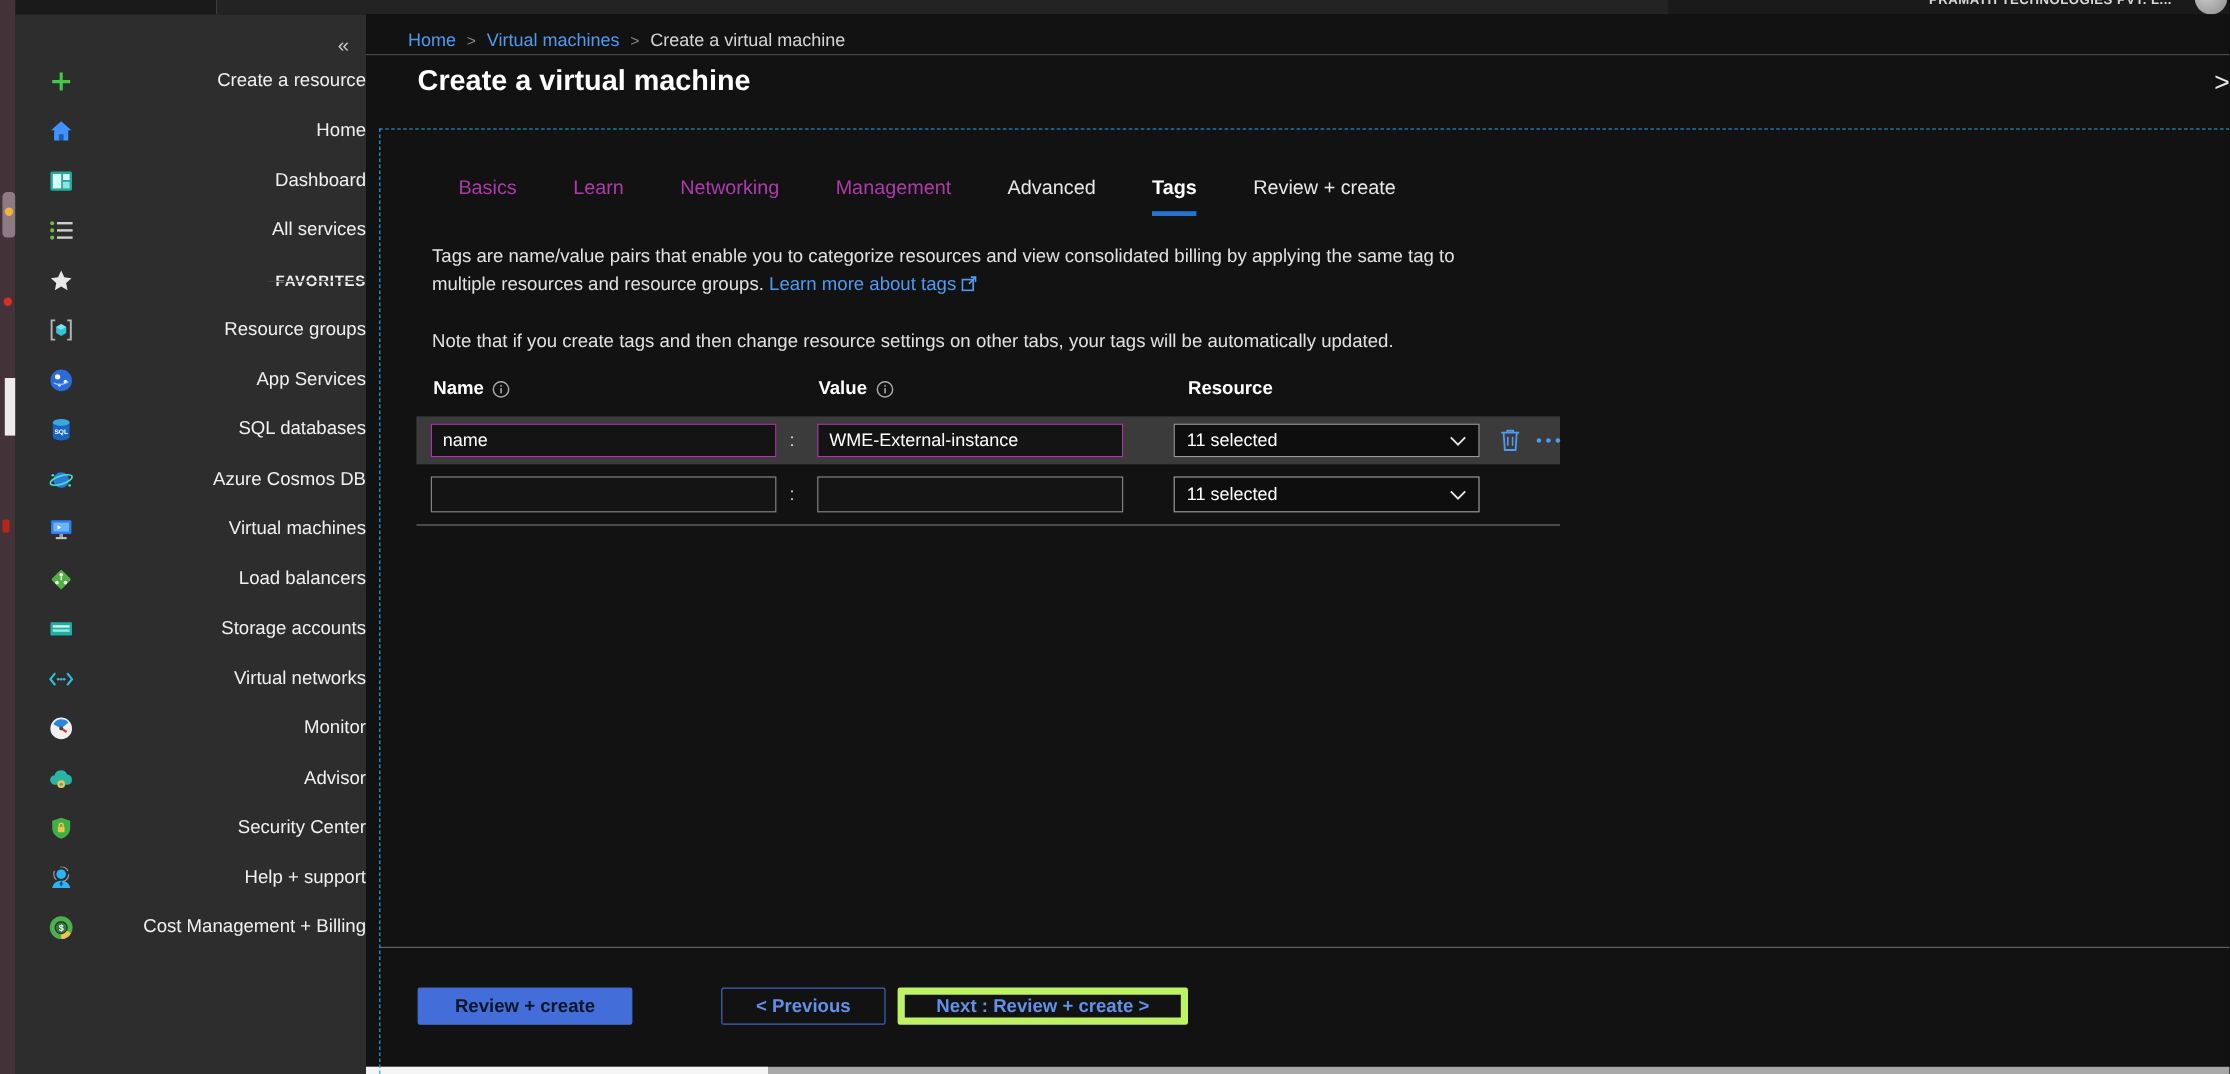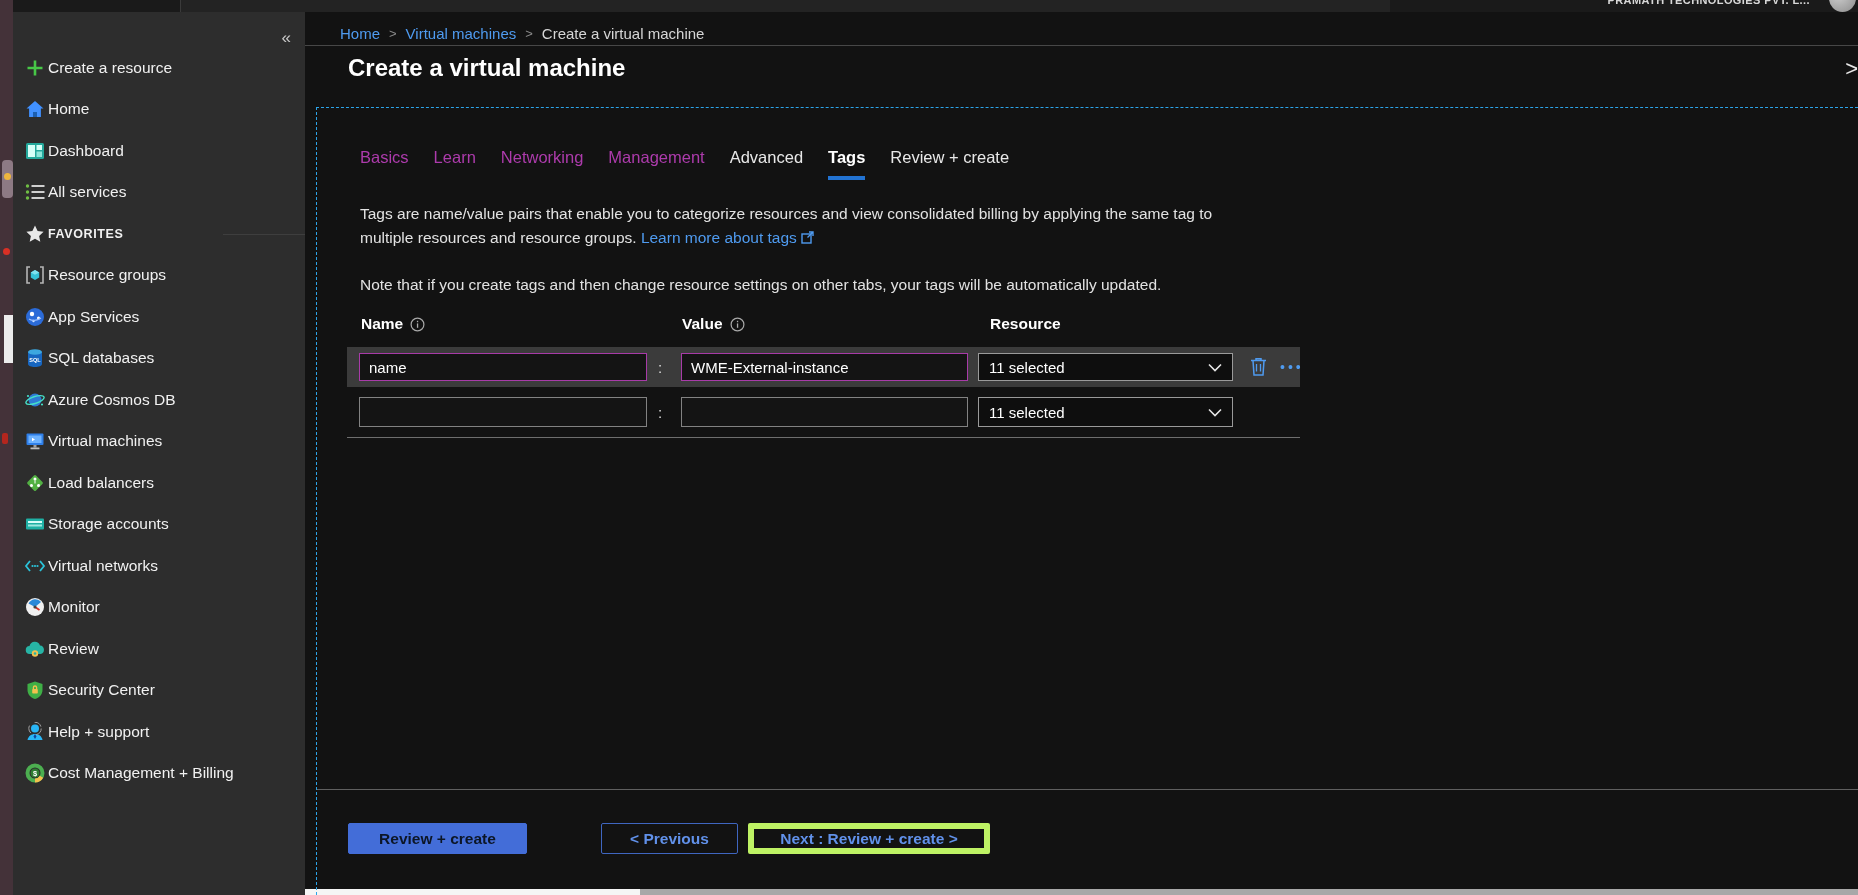--- a/index.html
+++ b/index.html
@@ -18,59 +18,59 @@
   #topbar { position:absolute; left:13px; top:0; width:1845px; height:12px; background:#1a1a1a; overflow:hidden; }
   #topbar .lighter { position:absolute; left:167px; top:0; width:1210px; height:12px; background:#232323; border-left:1px solid #3a3a3a; }
   #tenant { position:absolute; right:48px; top:-6px; color:#d8d8d8; font-size:11px; font-weight:bold; letter-spacing:.4px; white-space:nowrap; }
   #avatar { position:absolute; right:2px; top:-15px; width:27px; height:27px; border-radius:50%;
             background:radial-gradient(circle at 35% 35%, #cfcfcf, #8a8a8a); }
 
   
   #sidebar { position:absolute; left:13px; top:12px; width:292px; height:883px; background:#2d2d2d; overflow:hidden; }
   #collapse { position:absolute; top:16px; right:14px; color:#c9c9c9; font-size:17px; cursor:pointer; }
   #nav { position:absolute; top:35px; left:0; right:0; }
-  .nav-item { height:41.5px; display:flex; align-items:center; padding-left:11px; gap:2px; color:#f1f1f1; font-size:15.5px; cursor:pointer; }
+  .nav-item { height:41.5px; display:flex; align-items:center; padding-left:27px; gap:22px; color:#f1f1f1; font-size:15.5px; cursor:pointer;justify-content:space-between; }
   .nav-item .ic { width:22px; height:22px; flex:0 0 22px; display:flex; align-items:center; justify-content:center; }
   .nav-item.fav { font-size:12.5px; font-weight:bold; letter-spacing:.6px; position:relative; }
   .nav-item.fav:after { content:""; position:absolute; right:0; left:210px; top:50%; height:1px; background:#3e3e3e; }
 
   
   #content { position:absolute; left:305px; top:12px; width:1553px; height:883px; background:#121212; }
 
   #breadcrumb { position:absolute; left:35px; top:13px; font-size:15px; color:#bdbdbd; display:flex; gap:9px; align-items:center; }
   #breadcrumb .bc-link { color:#4f9bf0; cursor:pointer; }
   #breadcrumb .bc-sep { color:#8a8a8a; font-size:13px; }
   #breadcrumb .bc-current { color:#d6d6d6; }
   #hr-top { position:absolute; left:0; right:0; top:33px; height:1px; background:#474747; }
 
   #page-title { position:absolute; left:43px; top:42px; color:#ffffff; font-size:24px; font-weight:600; }
   #panel-chevron { position:absolute; right:0px; top:44px; color:#e8e8e8; font-size:22px; font-weight:300; cursor:pointer; }
 
   #dashed-box { position:absolute; left:11px; top:95px; right:0; bottom:0; border-left:1px dashed #2ba3e8; border-top:1px dashed #2ba3e8; pointer-events:none; z-index:6; }
 
   #tabs { position:absolute; left:55px; top:136px; display:flex; gap:25px; font-size:16.5px; }
-  .tab { padding-bottom:9px; cursor:pointer; }
+  .tab { padding-bottom:9px; cursor:pointer;margin-left:22px; }
   .tab.visited { color:#ad3bac; }
   .tab.normal { color:#e8e8e8; }
   .tab.active { color:#ffffff; font-weight:bold; border-bottom:4px solid #2273d2;text-align:right; }
 
   #desc { position:absolute; left:55px; top:190px; color:#e2e2e2; font-size:15.5px; line-height:24px; }
   #desc a, .learn-link { color:#4f9bf0; text-decoration:none; cursor:pointer; }
   #note { position:absolute; left:55px; top:264px; color:#e2e2e2; font-size:15.5px; }
 
   .col-head { position:absolute; top:303px; color:#ffffff; font-size:15.5px; font-weight:600; display:flex; align-items:center; gap:7px; }
   #head-name { left:56px; } #head-value { left:377px; } #head-resource { left:685px; }
 
   .tag-row { position:absolute; left:42px; width:953px; }
   #row-1 { top:335px; height:40px; background:#3b3b3b; }
   #row-2 { top:379px; height:42px; }
   .tag-input { position:absolute; top:6px; height:28px; background:#141414; color:#ffffff; font-size:15px;
                font-family:"Liberation Sans",sans-serif; padding:0 9px; outline:none; }
   .tag-input.name { left:12px; width:288px; }
-  .tag-input.value { left:334px; width:287px; }
+  .tag-input.value { left:334px; width:255px; }
   .purple-border { border:1px solid #a83ba8; }
   .gray-border { border:1px solid #828282; }
   .colon { position:absolute; left:311px; top:0; height:100%; display:flex; align-items:center; color:#dcdcdc; font-size:15px; }
   .dropdown { position:absolute; left:631px; top:6px; width:255px; height:28px; background:#0e0e0e; border:1px solid #9a9a9a;
               display:flex; align-items:center; color:#ffffff; font-size:15px; padding:0 10px; cursor:pointer; }
   .dropdown .dd-label { flex:1; }
   #row-2 .tag-input, #row-2 .dropdown { height:30px; }
   .trash { position:absolute; left:903px; top:9px; cursor:pointer; }
   .more-dots { position:absolute; left:933px; top:0; height:100%; display:flex; align-items:center; color:#4f9bf0;
                font-size:14px; letter-spacing:3px; cursor:pointer; }
@@ -276,21 +276,21 @@
       </div>
 
       <div class="nav-item">
         <span class="ic">
           <svg width="20" height="20" viewBox="0 0 20 20">
             <path d="M5 15a4 4 0 0 1-.5-8A5.5 5.5 0 0 1 15 6.5 4.3 4.3 0 0 1 15.5 15z" fill="#27b4a5"></path>
             <circle cx="10" cy="14.5" r="3.2" fill="#f2c14e"></circle>
               <circle cx="10" cy="14.5" r="1.3" fill="#27b4a5"></circle>
           </svg>
         </span>
-          <span>Review</span>
+          <span>Advisor</span>
       </div>
 
       <div class="nav-item">
         <span class="ic">
           <svg width="20" height="20" viewBox="0 0 20 20">
             <path d="M10 1.5 17.5 4v6c0 4.5-3.2 7.6-7.5 9-4.3-1.4-7.5-4.5-7.5-9V4z" fill="#3faf46"></path>
             <rect x="7.2" y="9" width="5.6" height="4.6" rx="0.8" fill="#f2c14e"></rect>
             <path d="M8.4 9V7.6a1.6 1.6 0 0 1 3.2 0V9" stroke="#f2c14e" stroke-width="1.3" fill="none"></path>
           </svg>
         </span>

